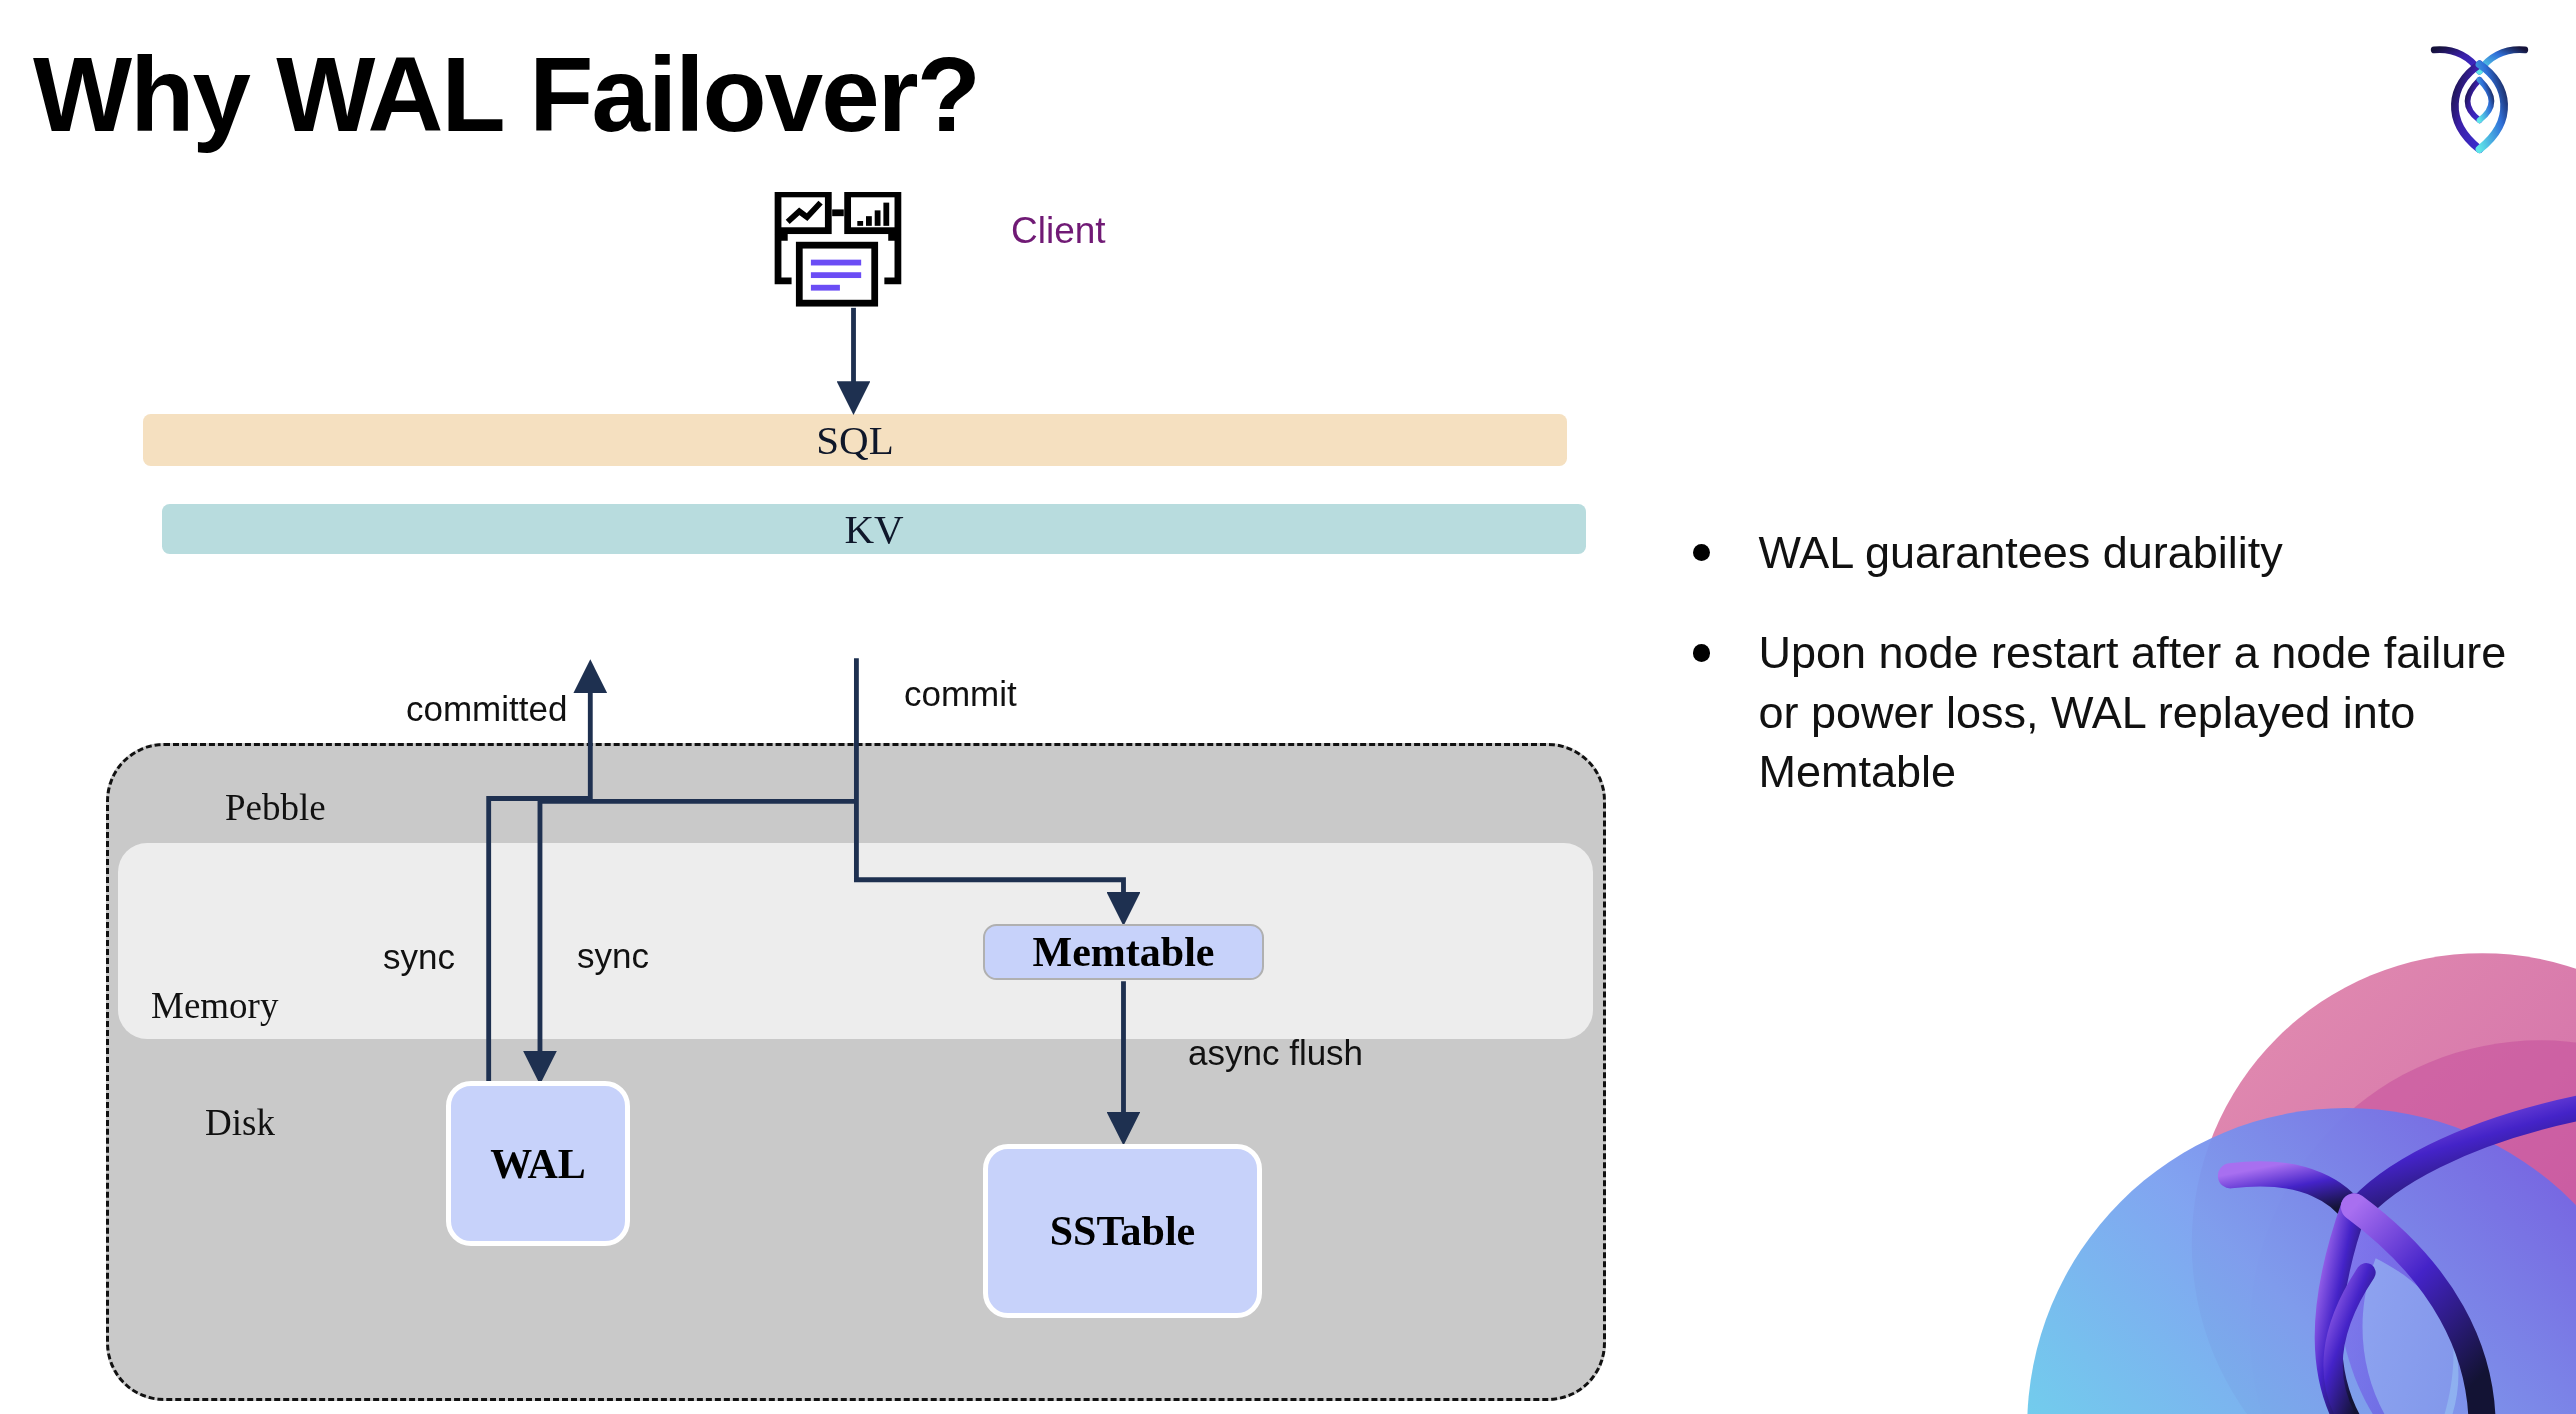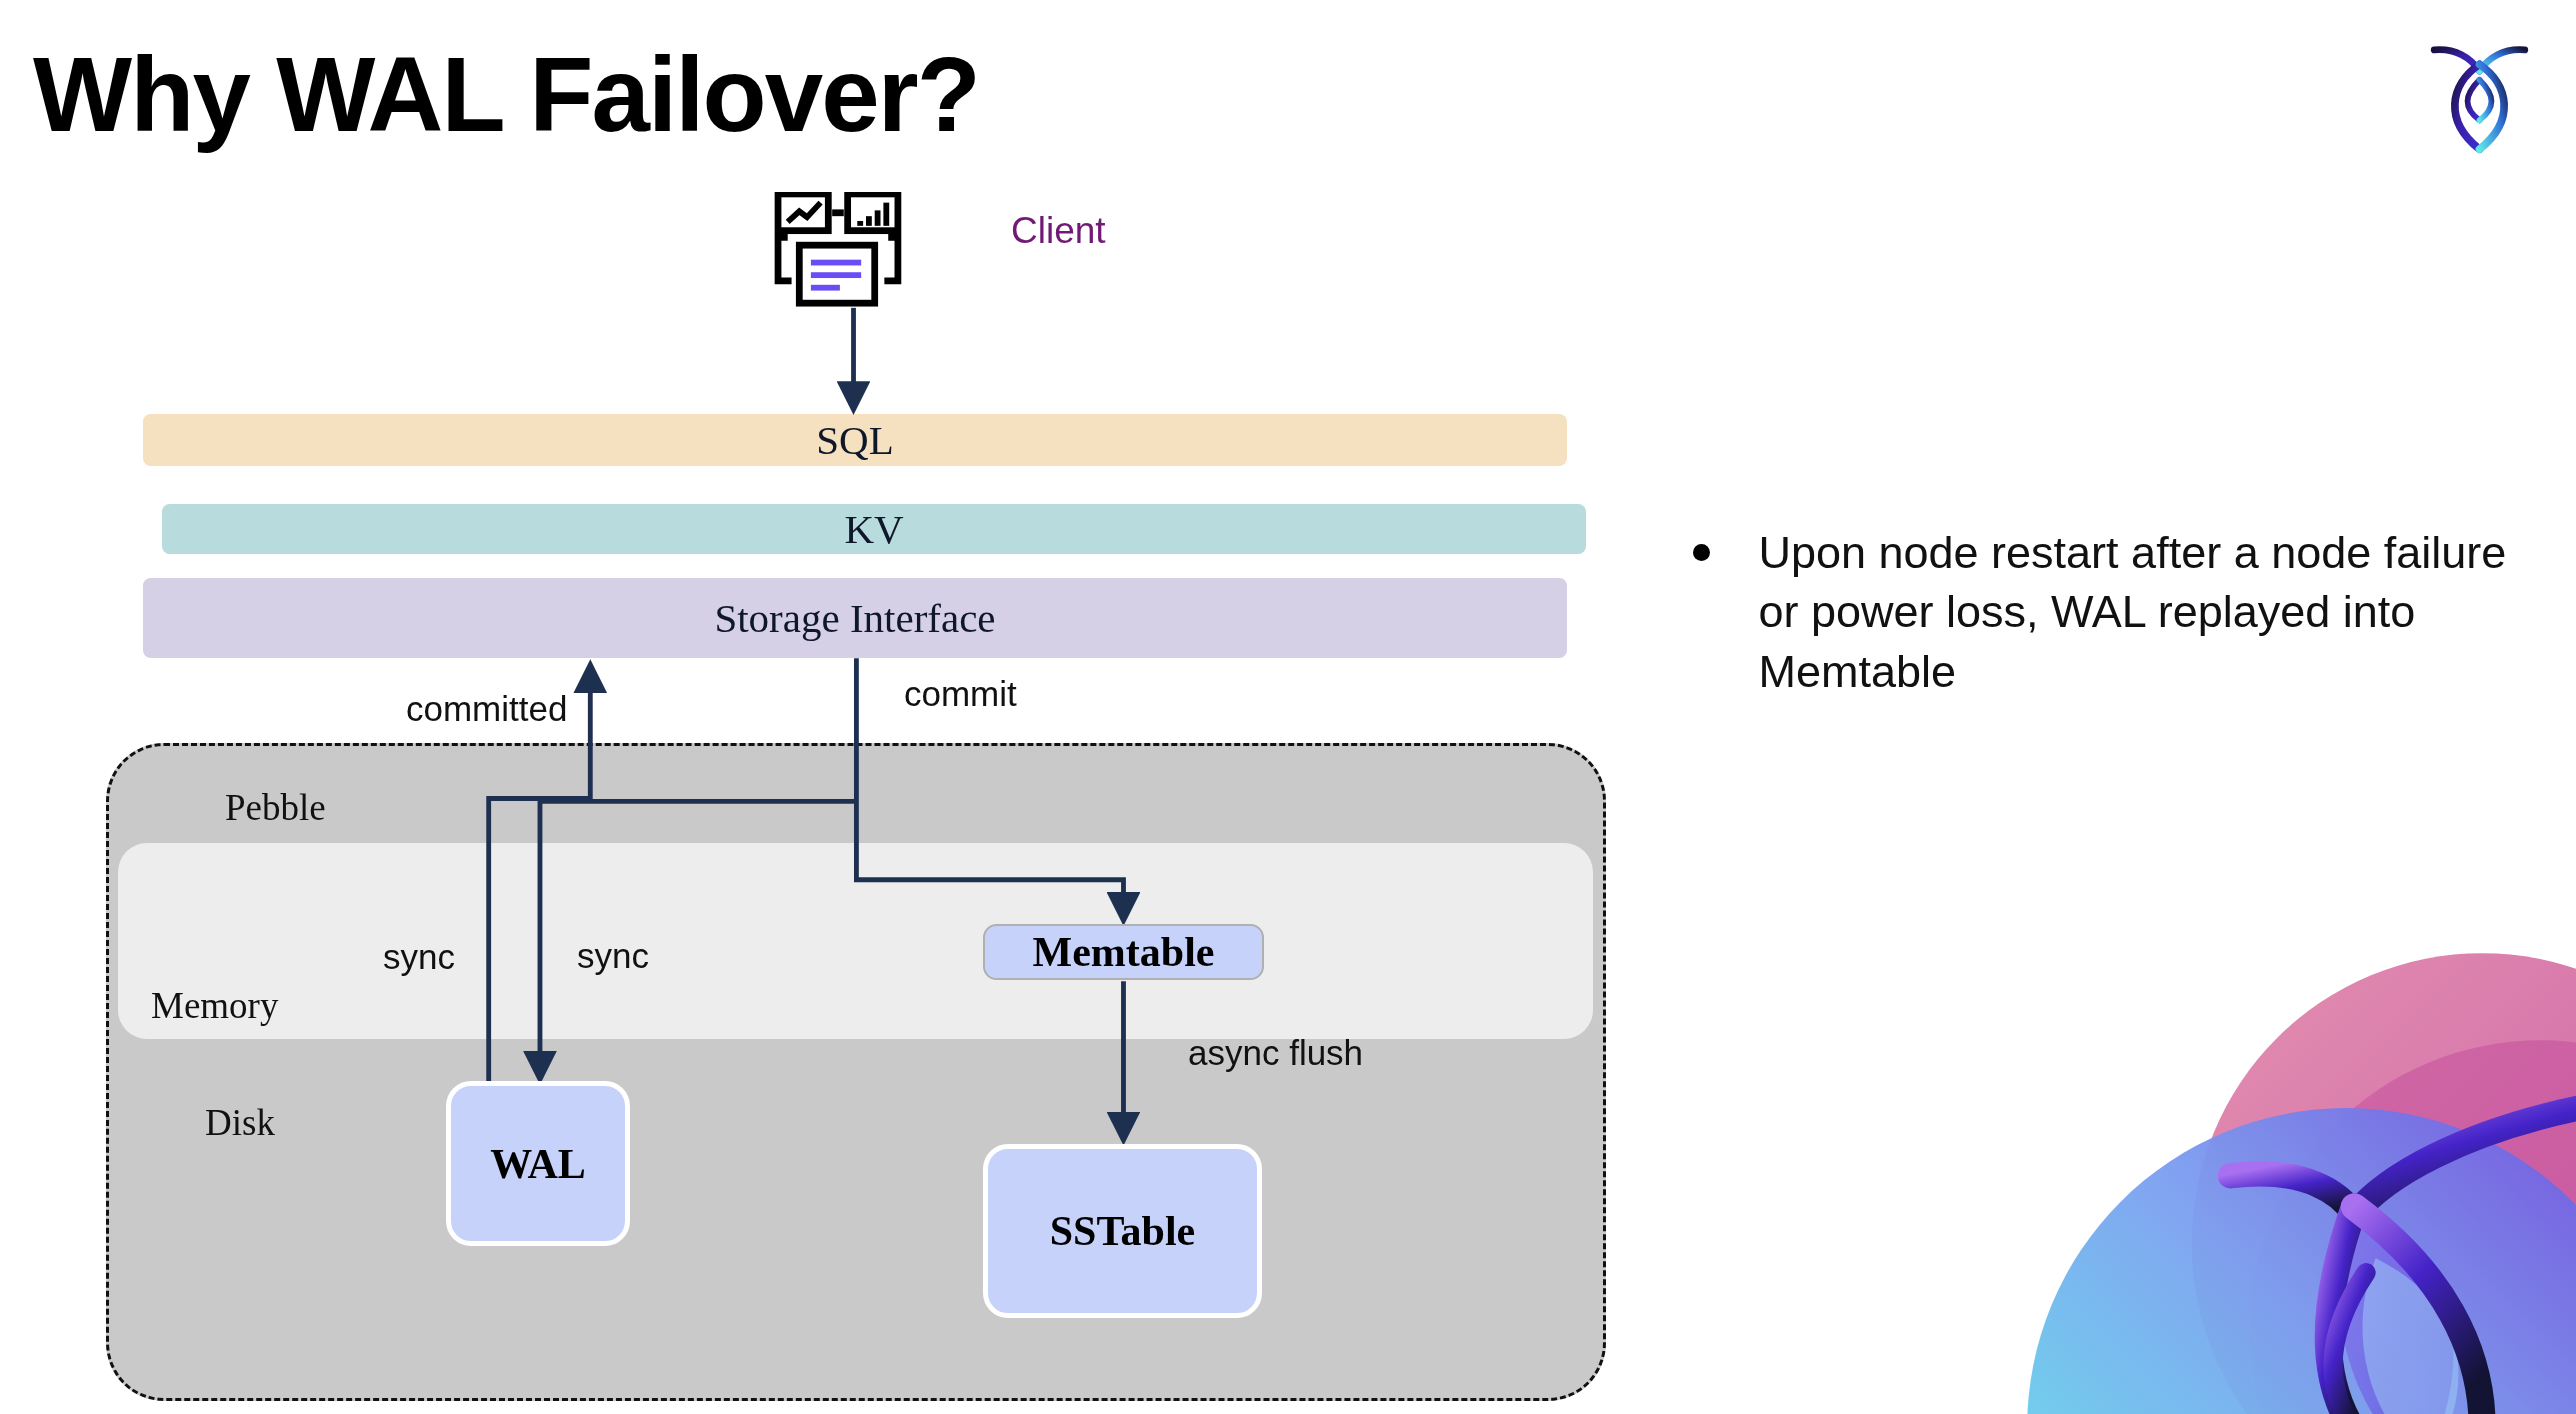--- a/index.html
+++ b/index.html
@@ -335,23 +335,20 @@
     </svg>
   </div>
   <div id="client-label">Client</div>
 
   <div id="bar-sql" class="layer-bar">
     <span>SQL</span>
   </div>
   <div id="bar-kv" class="layer-bar">
     <span>KV</span>
   </div>
-  <div id="bar-storage" class="layer-bar">
-    <span>Storage Interface</span>
-  </div>
 
   <div id="pebble-container"></div>
   <div id="memory-band"></div>
   <div id="pebble-label">Pebble</div>
   <div id="memory-label">Memory</div>
   <div id="disk-label">Disk</div>
 
   <svg id="connectors" viewBox="0 0 2662 1462" xmlns="http://www.w3.org/2000/svg">
     <defs>
       <marker id="arrowhead" viewBox="0 0 12 12" refX="9" refY="6" markerWidth="7" markerHeight="7" orient="auto-start-reverse">
@@ -382,18 +379,22 @@
   <div id="box-sstable" class="data-box">
     <span>SSTable</span>
   </div>
   <div id="box-wal" class="data-box">
     <span>WAL</span>
   </div>
 
   <div id="bullet-list">
     <div class="bullet-row">
       <span class="bullet-dot"></span>
+      <span class="bullet-text">WAL guarantees durability</span>
+    </div>
+    <div class="bullet-row">
+      <span class="bullet-dot"></span>
       <span class="bullet-text">Upon node restart after a node failure or power loss, WAL replayed into Memtable</span>
     </div>
   </div>
 
 </div>
 
 
 </body></html>

